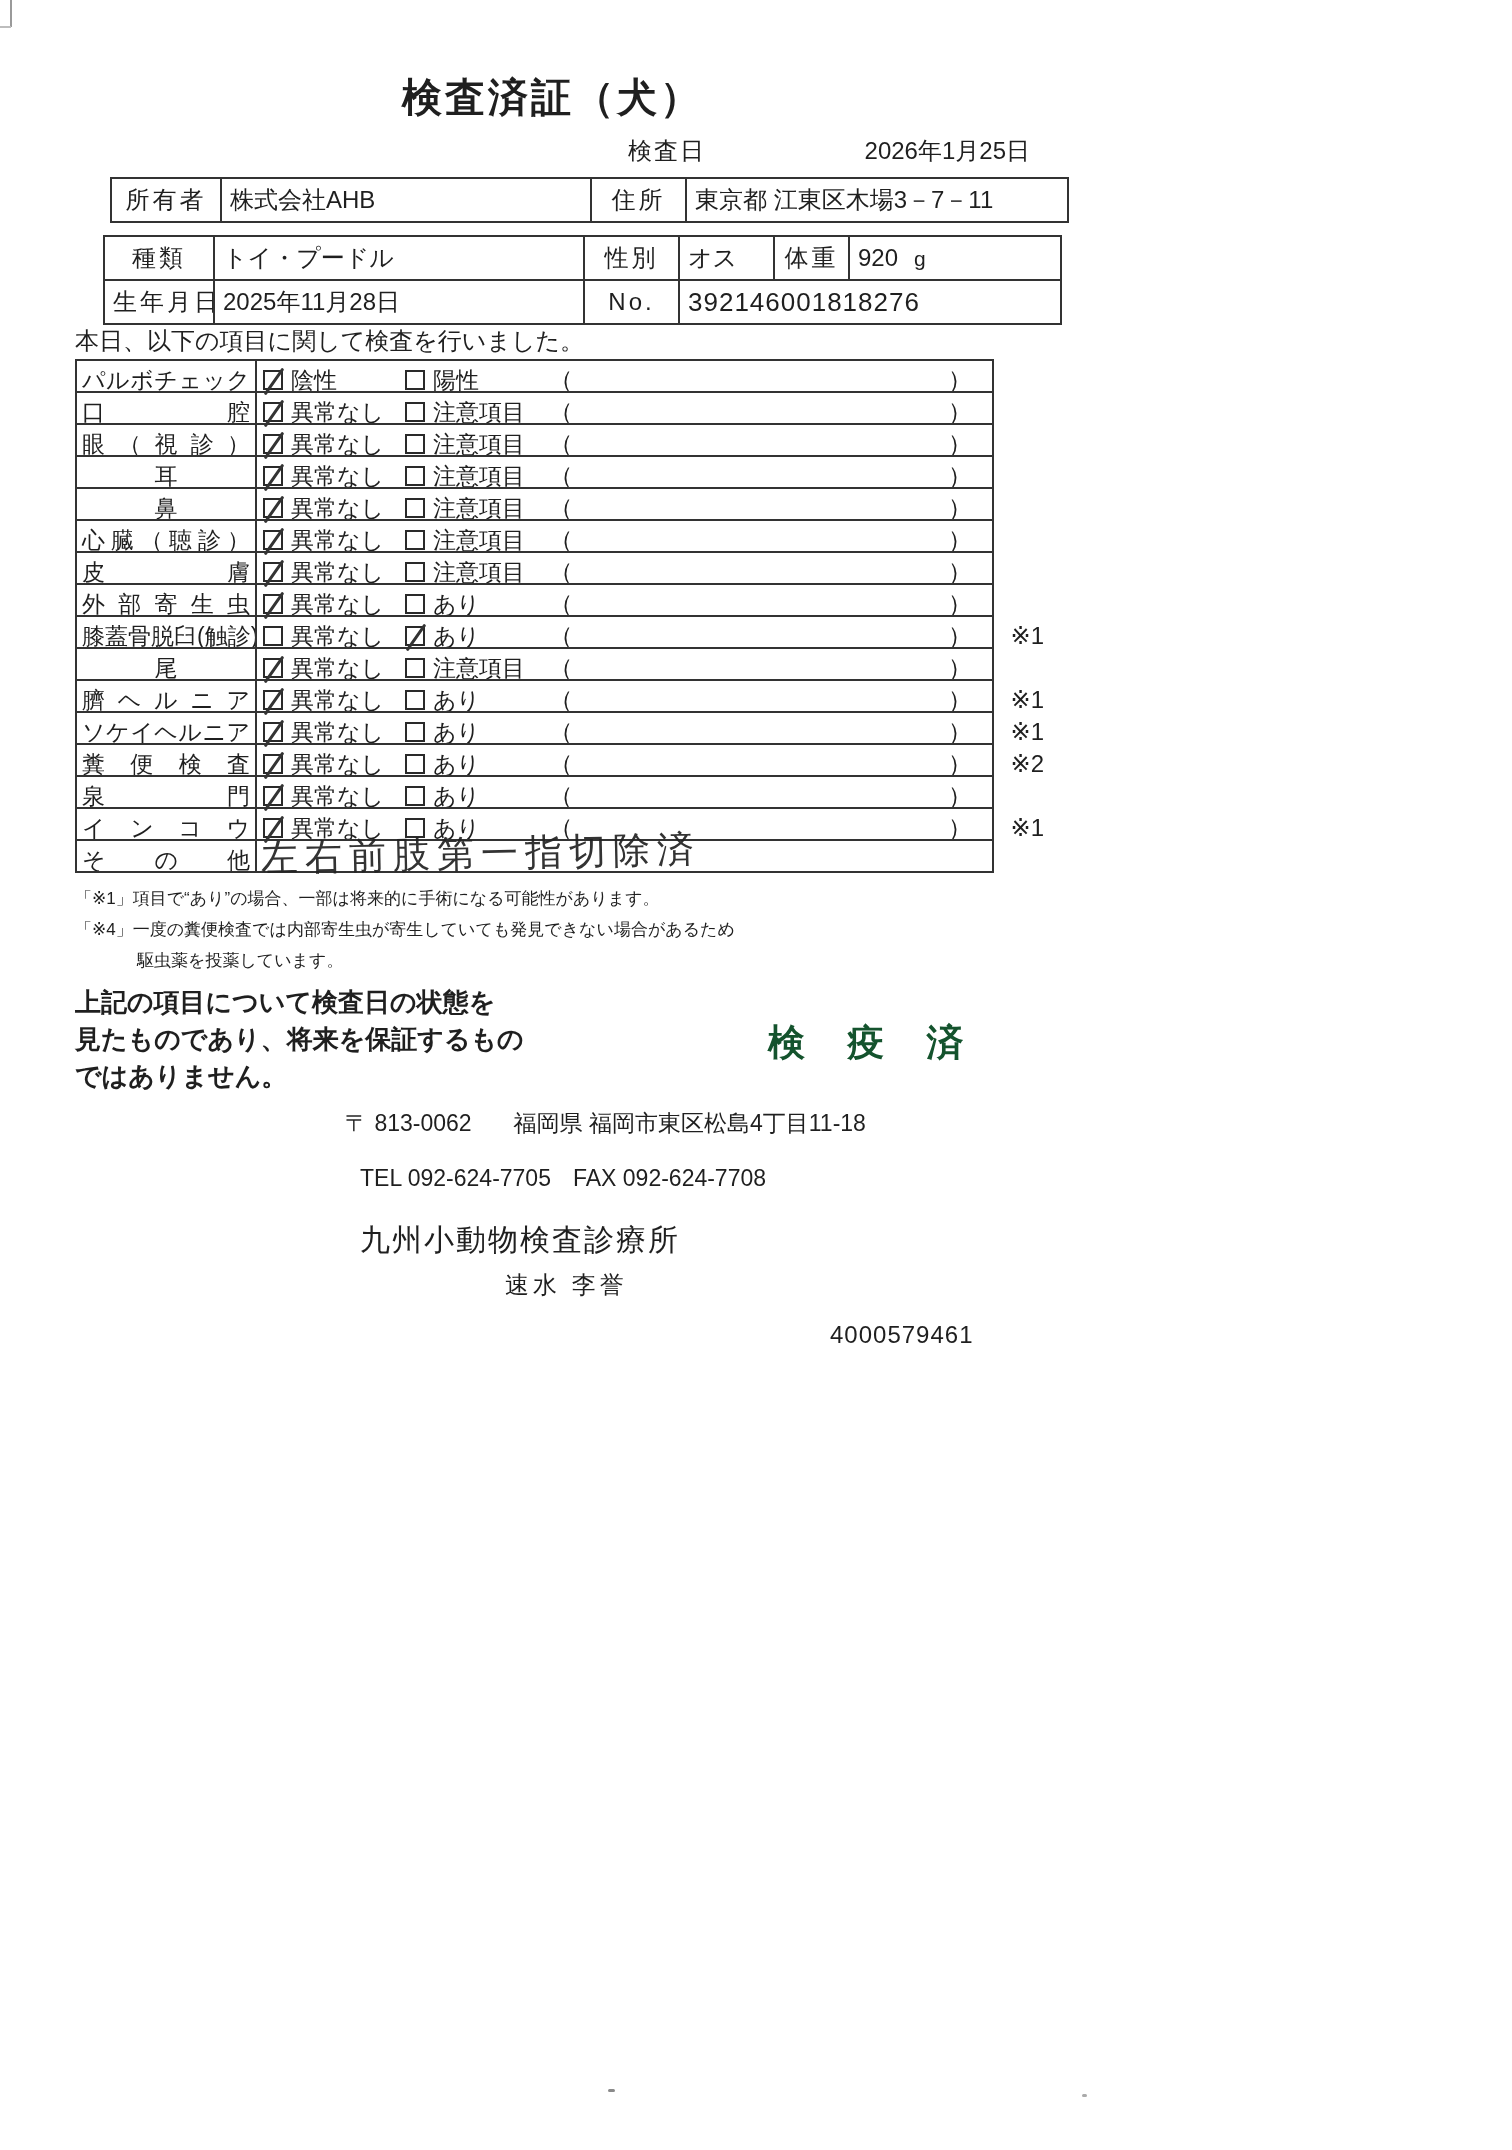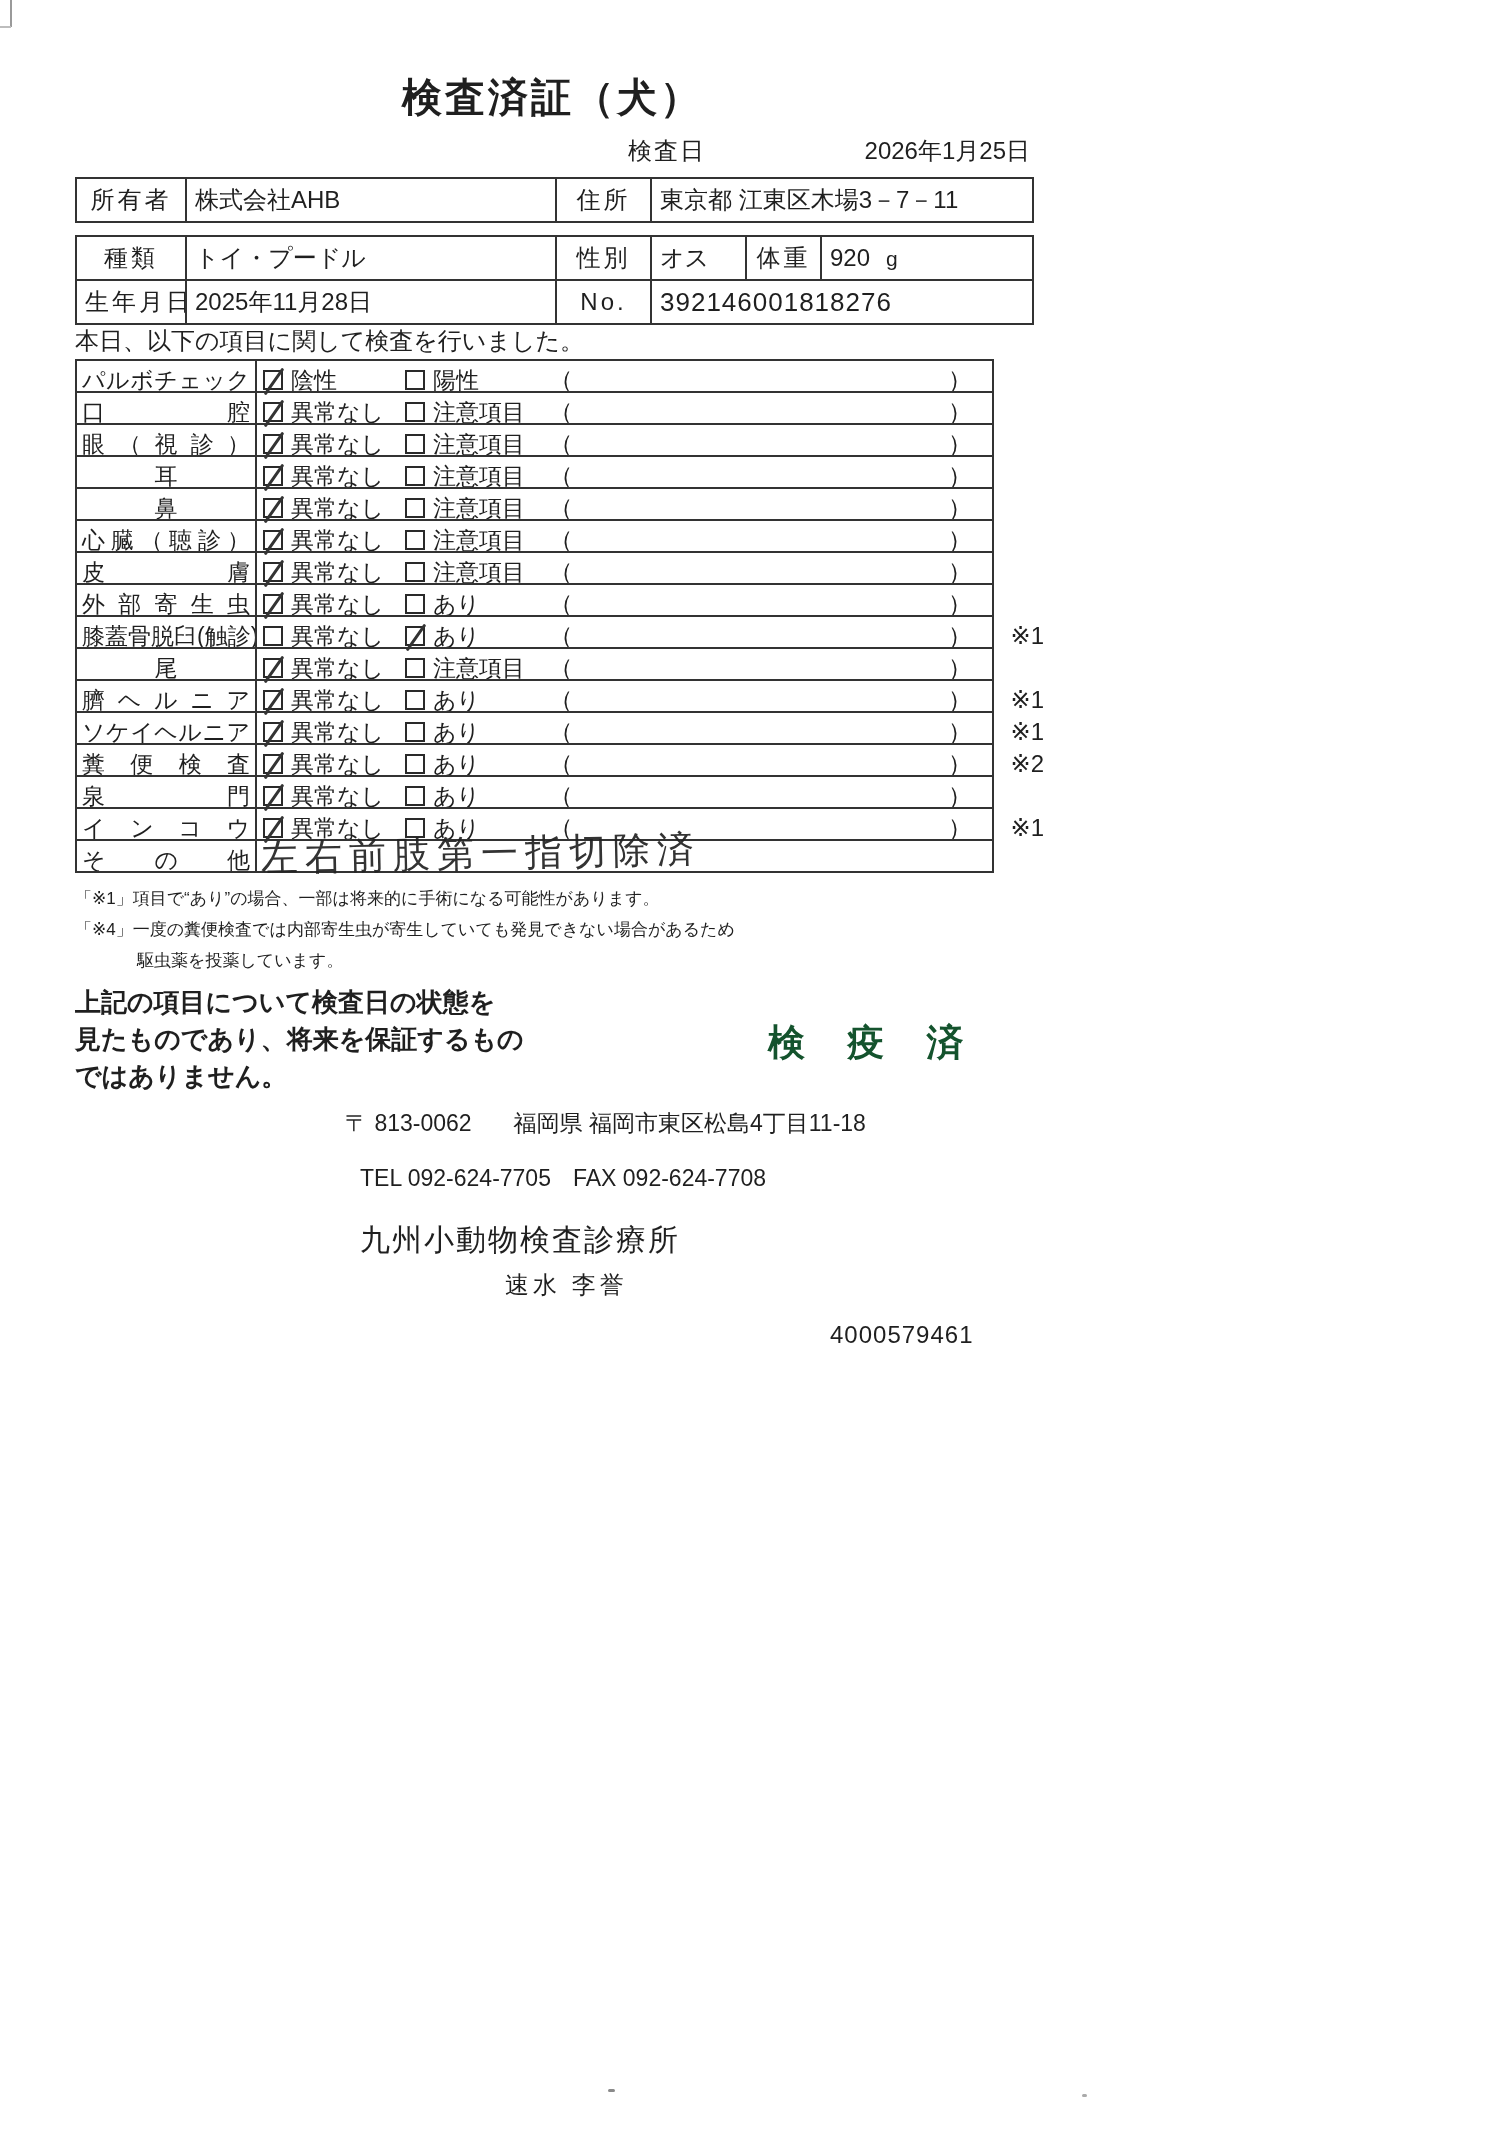--- a/index.html
+++ b/index.html
@@ -44,22 +44,22 @@
   }
   table.tbl td {
     border: 2px solid #333333;
     height: 42px;
     padding: 0 8px;
     overflow: hidden;
     white-space: nowrap;
   }
   td.lbl { text-align: center; letter-spacing: 3px; padding: 0 2px; }
   td.val { text-align: left; }
-  .owner-tbl { margin-top: 8px; }
-  .pet-tbl { margin-top: 12px; }
+  .owner-tbl { margin-top: 8px; margin-left: 35px; }
+  .pet-tbl { margin-top: 12px; margin-left: 28px; }
   .weight-cell { text-align: right; padding-right: 18px; }
   .weight-unit { font-size: 21px; margin-left: 16px; }
   .no-val { font-size: 26px; letter-spacing: 1px; }
 
   .intro { margin-top: 0; font-size: 24px; height: 32px; line-height: 32px; }
 
   .insp { margin-top: 2px; width: 915px; border: 2px solid #333333; }
   .insp-row { display: flex; position: relative; height: 30px; overflow: visible; }
   .insp-row + .insp-row { border-top: 2px solid #333333; }
   .cell-item {

